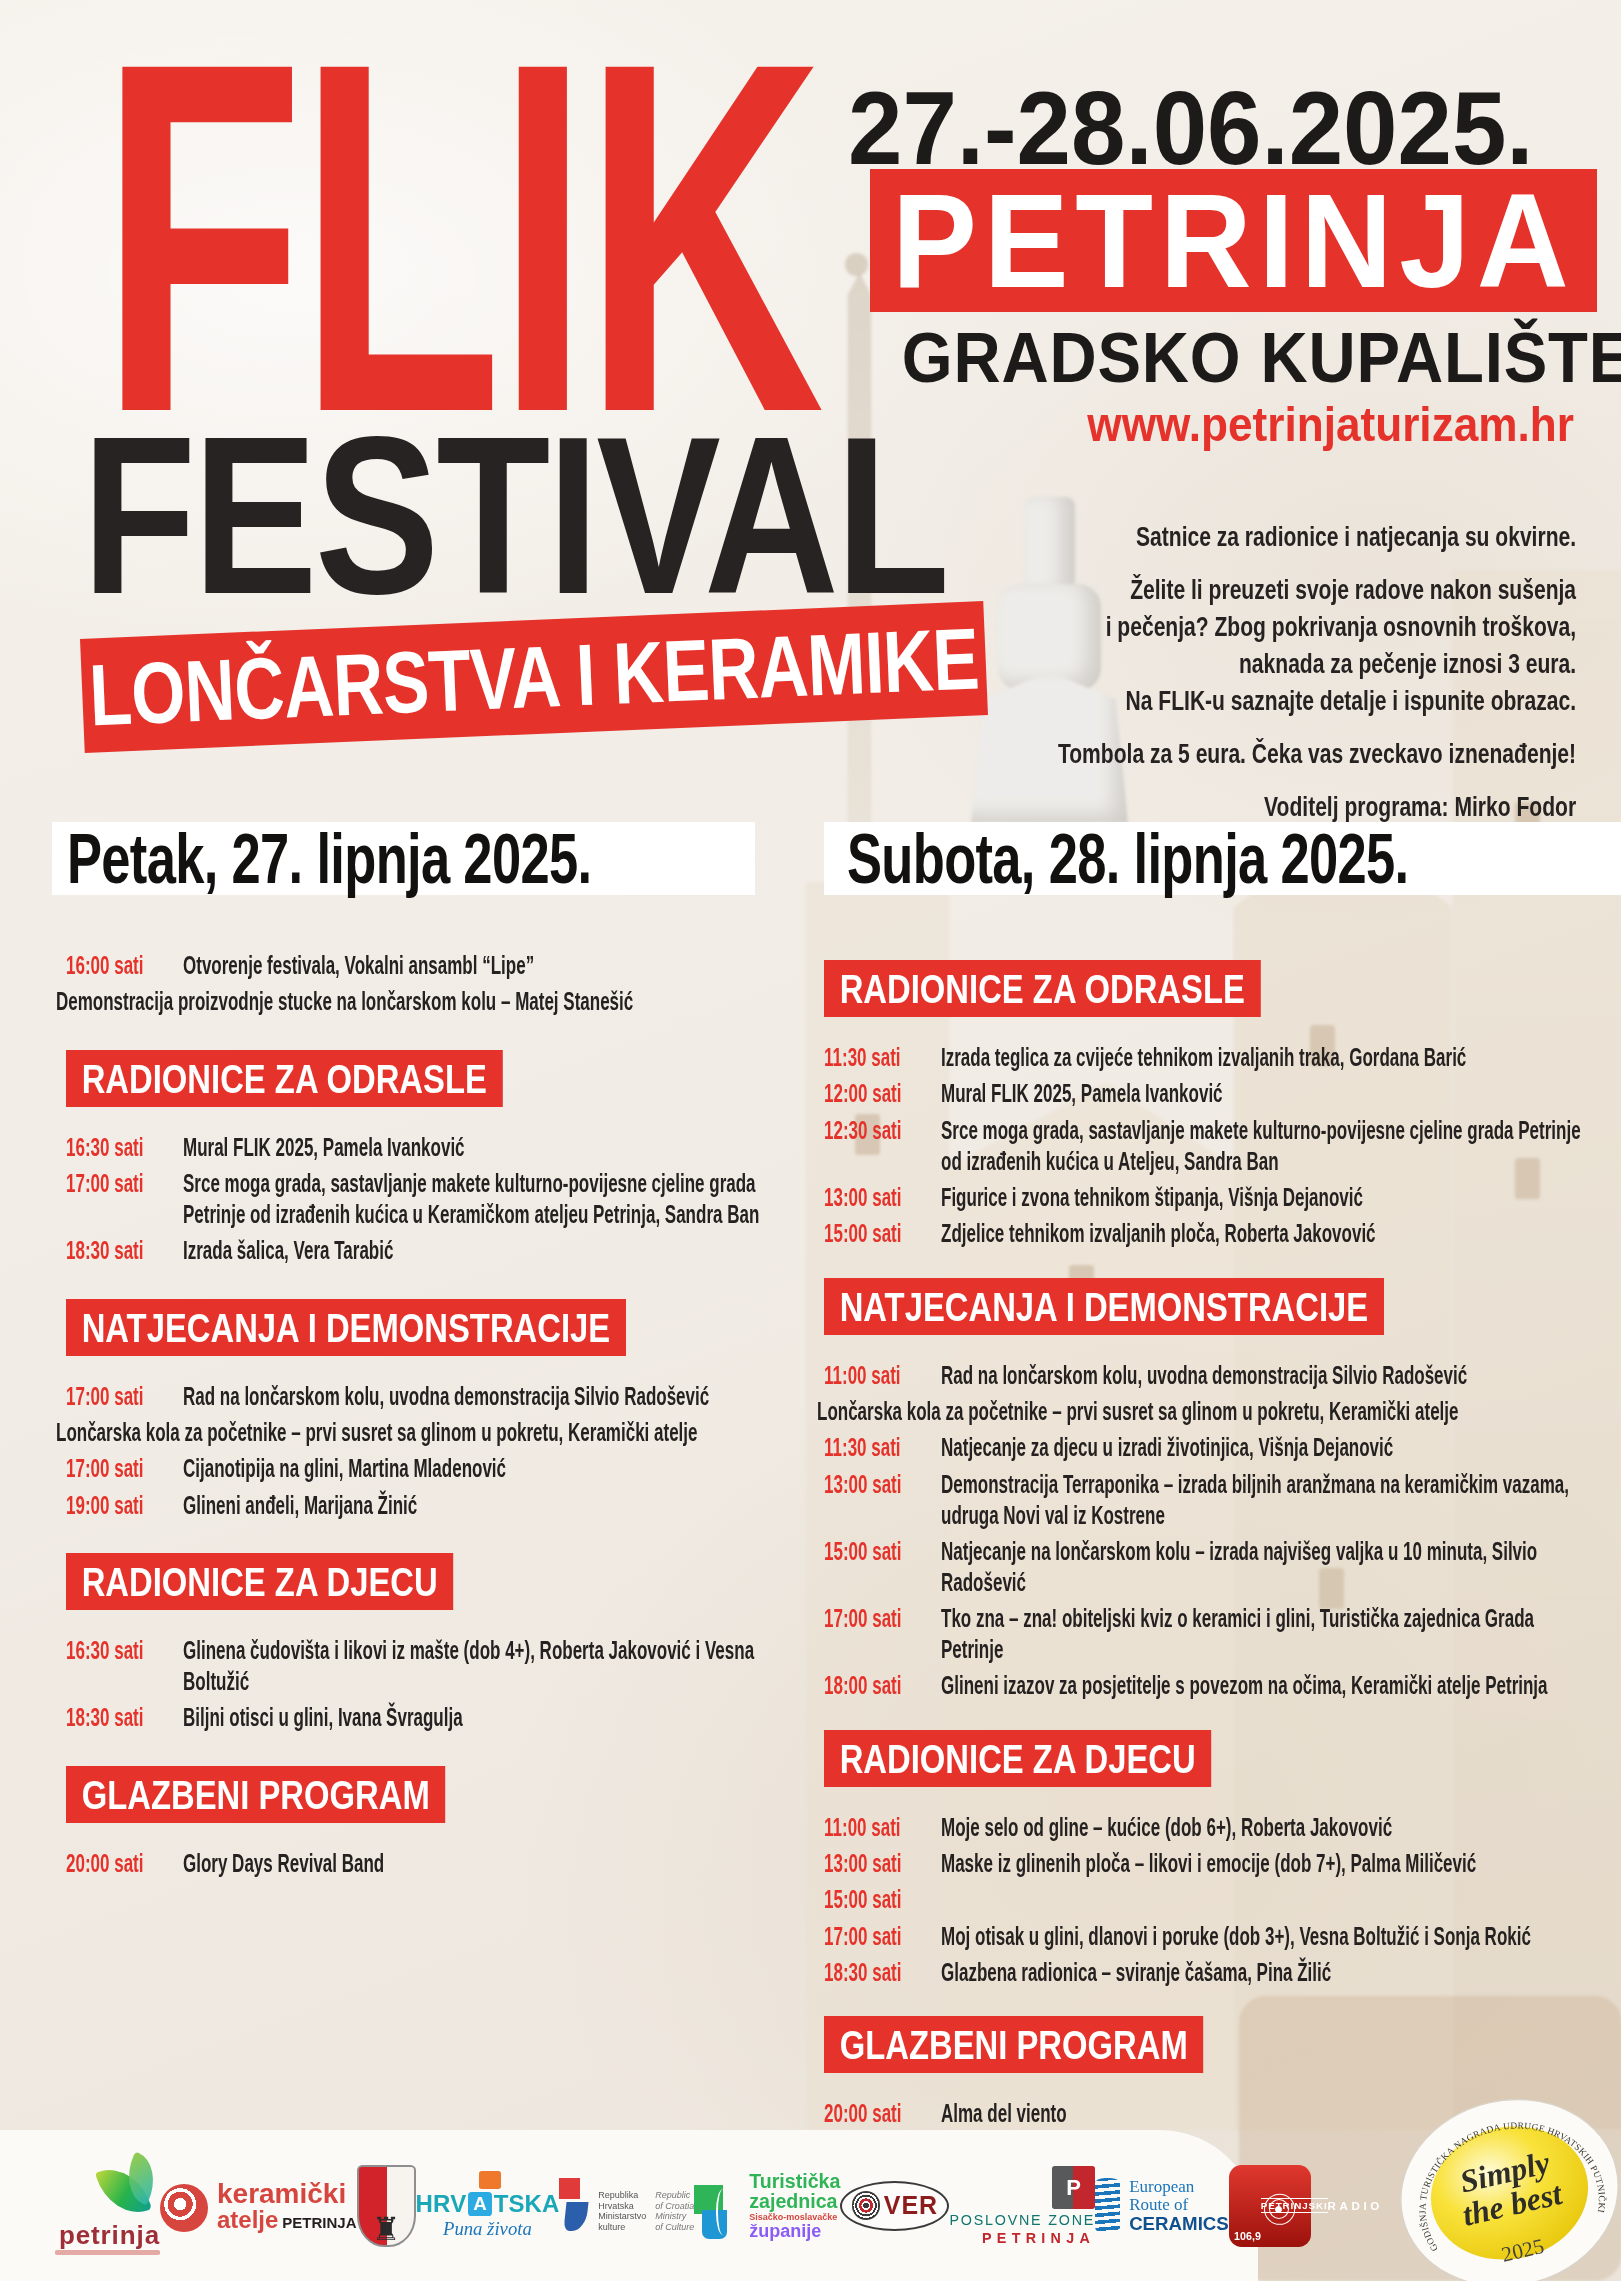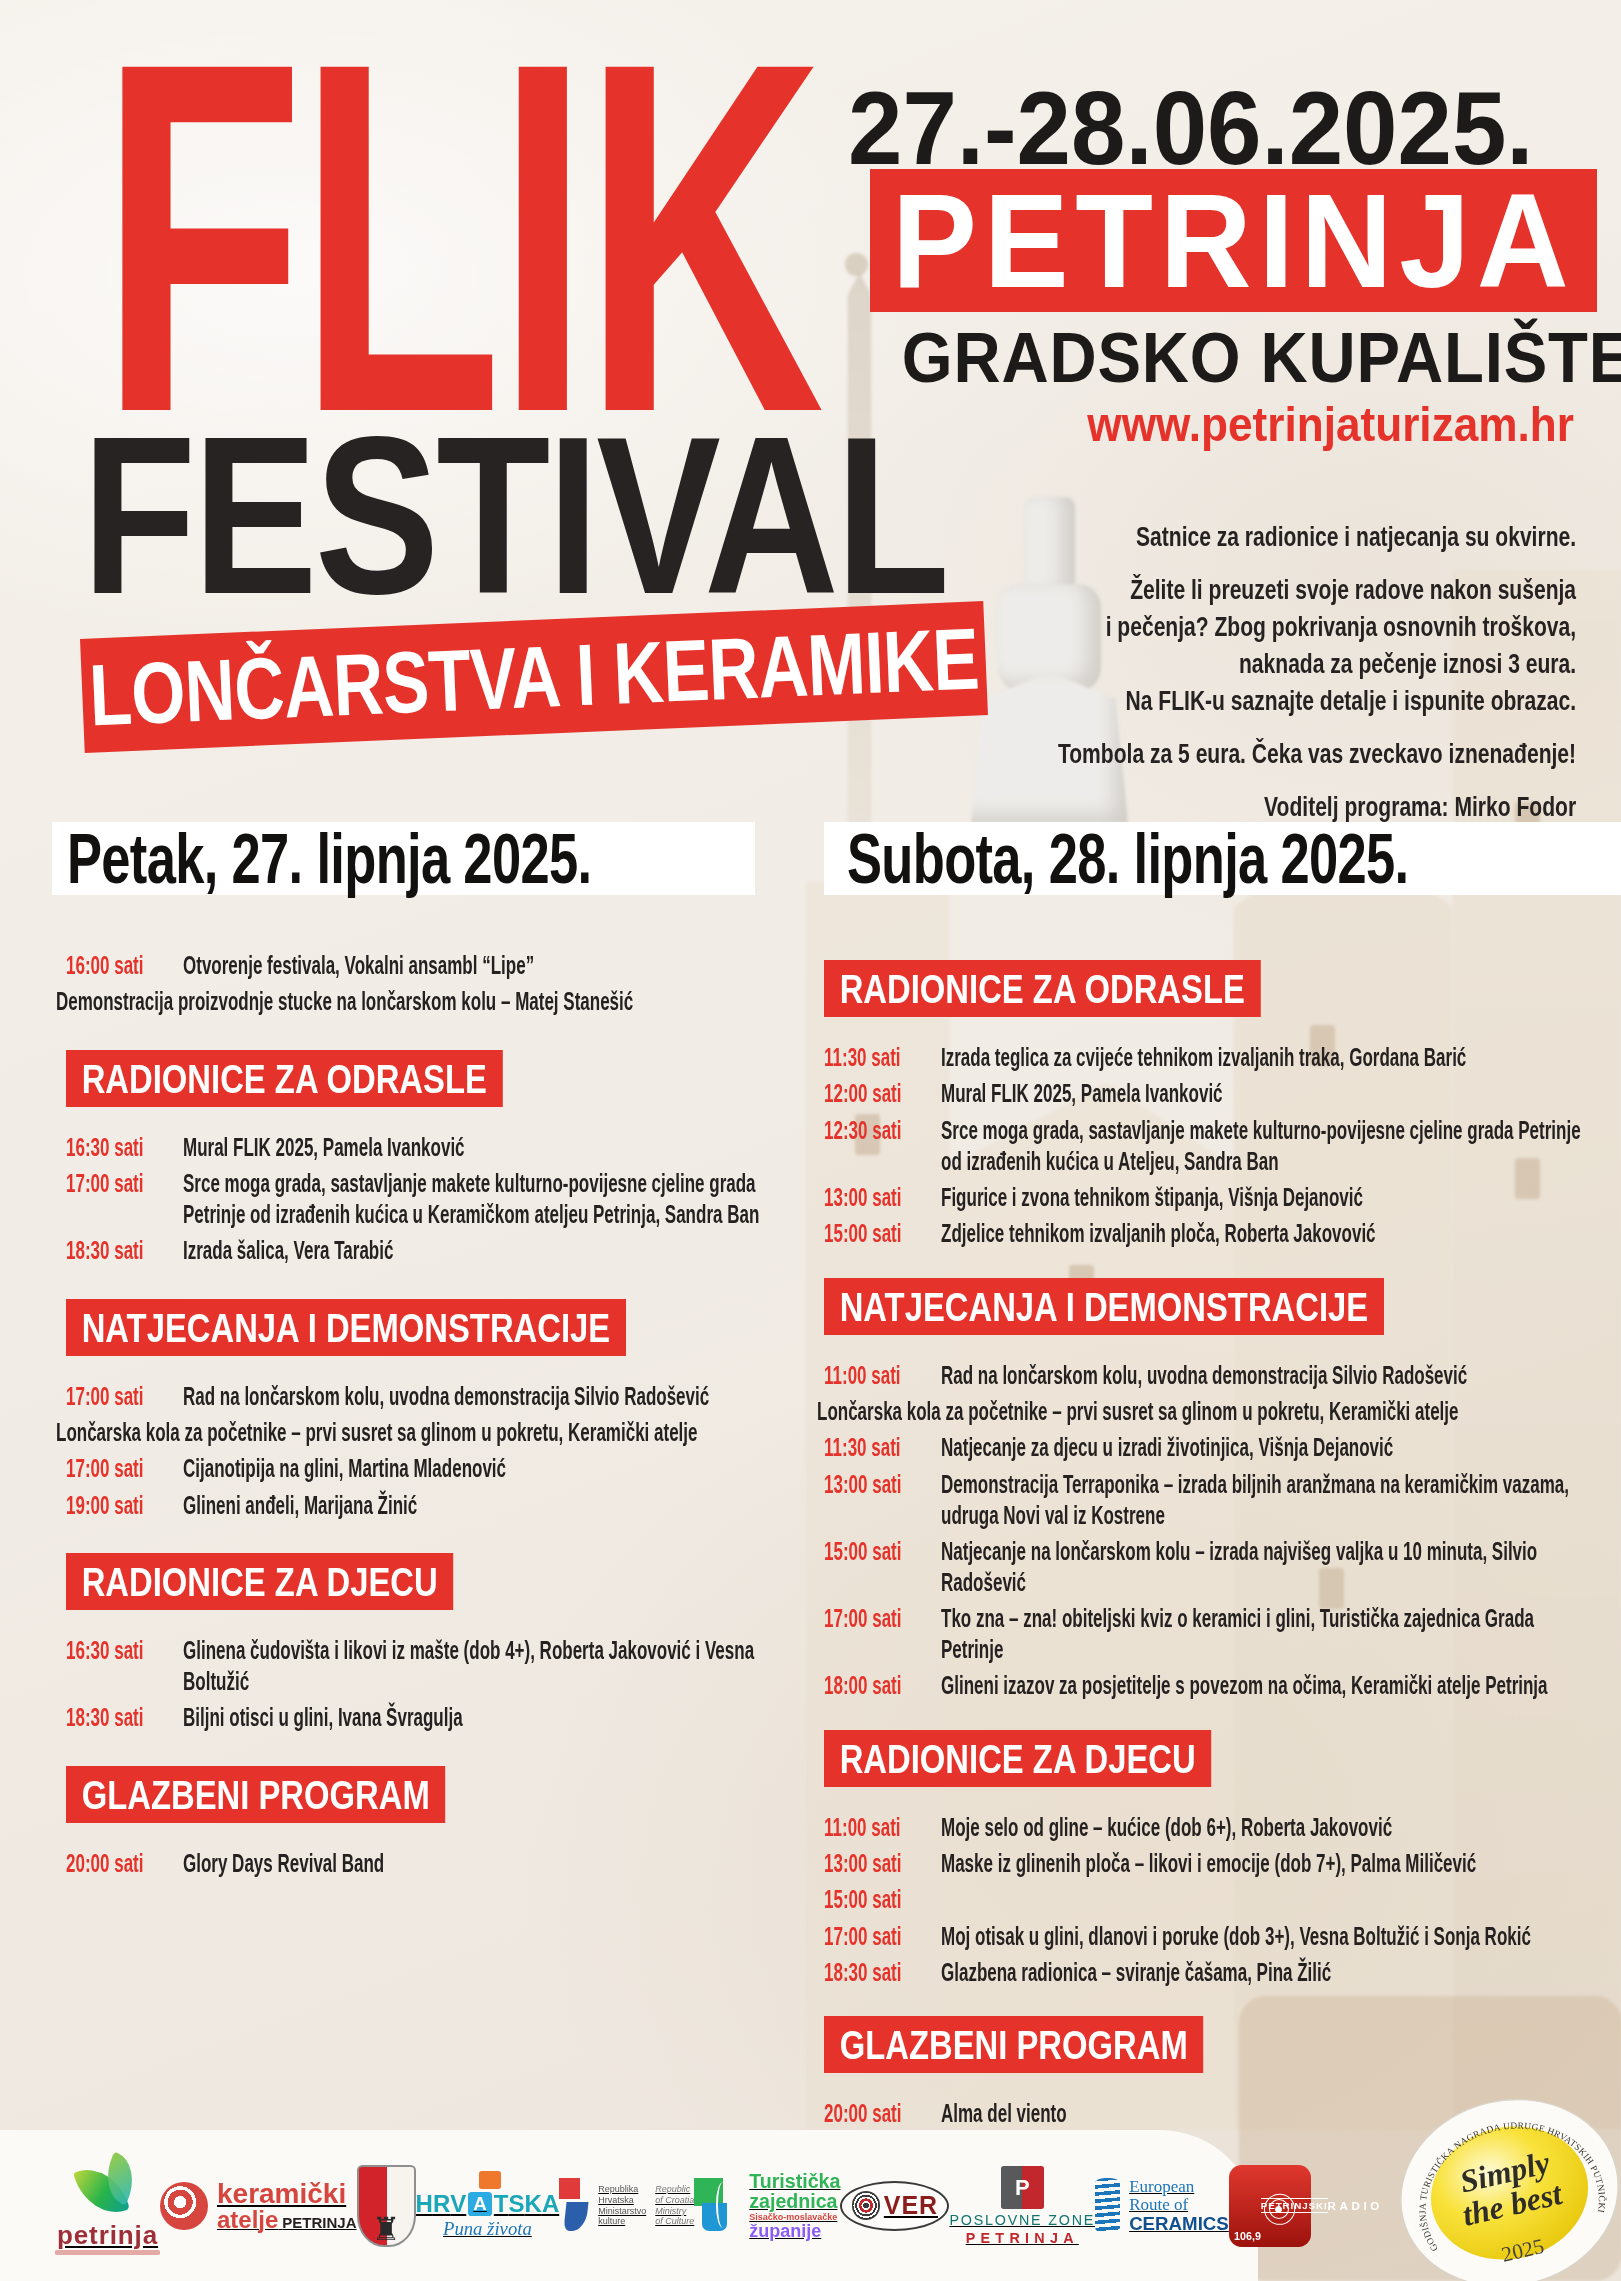--- a/index.html
+++ b/index.html
@@ -86,21 +86,21 @@
   .txt{flex:1;font-weight:bold;color:#242120;font-size:25px;line-height:31px;}
   .cx{display:block;transform:scaleX(.68);transform-origin:0 0;width:147%;}
   .row.full .txt{flex:1;}
   #col0 .row.full{margin-left:3.6px;}
   #col1 .row.full{margin-left:-7.1px;}
 
   
   .footer{position:absolute;z-index:3;left:0;top:2130px;width:1258px;height:151px;background:#fbfaf7;
         border-radius:0 98px 0 0;display:flex;align-items:center;justify-content:space-between;
         padding:0 30px 0 55px;box-sizing:border-box;}
-  .lg{display:flex;align-items:center;gap:9px;flex:none;text-decoration:underline;}
+  .lg{display:flex;align-items:flex-end;gap:9px;flex:none;}
   .lg-petrinja{flex-direction:column;gap:1.8px;}
   .p-leaf{position:relative;width:62px;height:64px;}
   .p-leaf i{position:absolute;display:block;}
   .l1{left:3.6px;top:9px;width:43px;height:52px;background:linear-gradient(140deg,#bed73b,#27b34b 55%,#0f9e8e);
       border-radius:8% 95% 10% 95%;transform:rotate(-18deg);}
   .l2{left:27px;top:0;width:32px;height:45px;background:linear-gradient(120deg,#8cc83c,#2bb6ad);
       border-radius:10% 95% 10% 95%;transform:rotate(24deg);opacity:.92;}
   .p-word{font-size:26px;font-weight:bold;color:#9e2f38;letter-spacing:0.9px;line-height:1;}
   .p-tag{width:105px;height:4.5px;background:#c84b42;opacity:.45;border-radius:1.8px;}
   .ka-swirl{width:48px;height:48px;border-radius:50%;flex:none;

